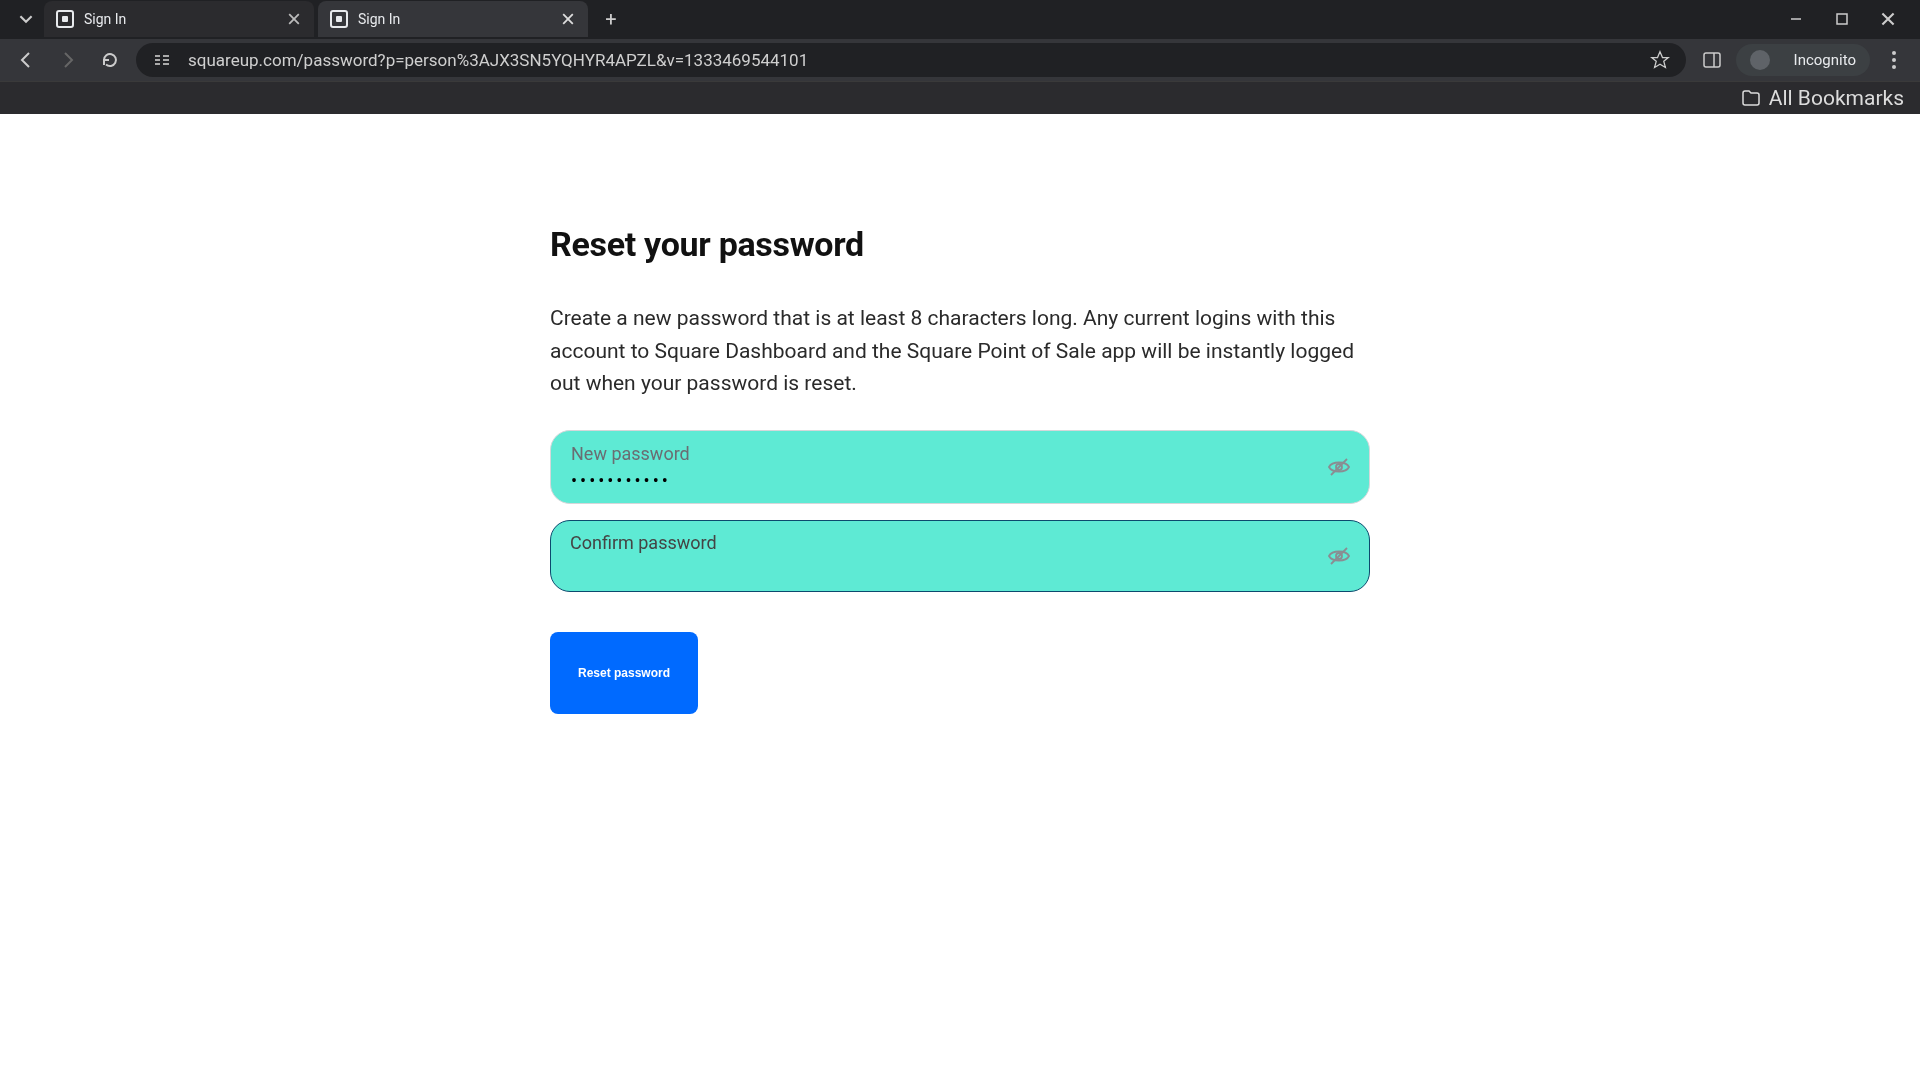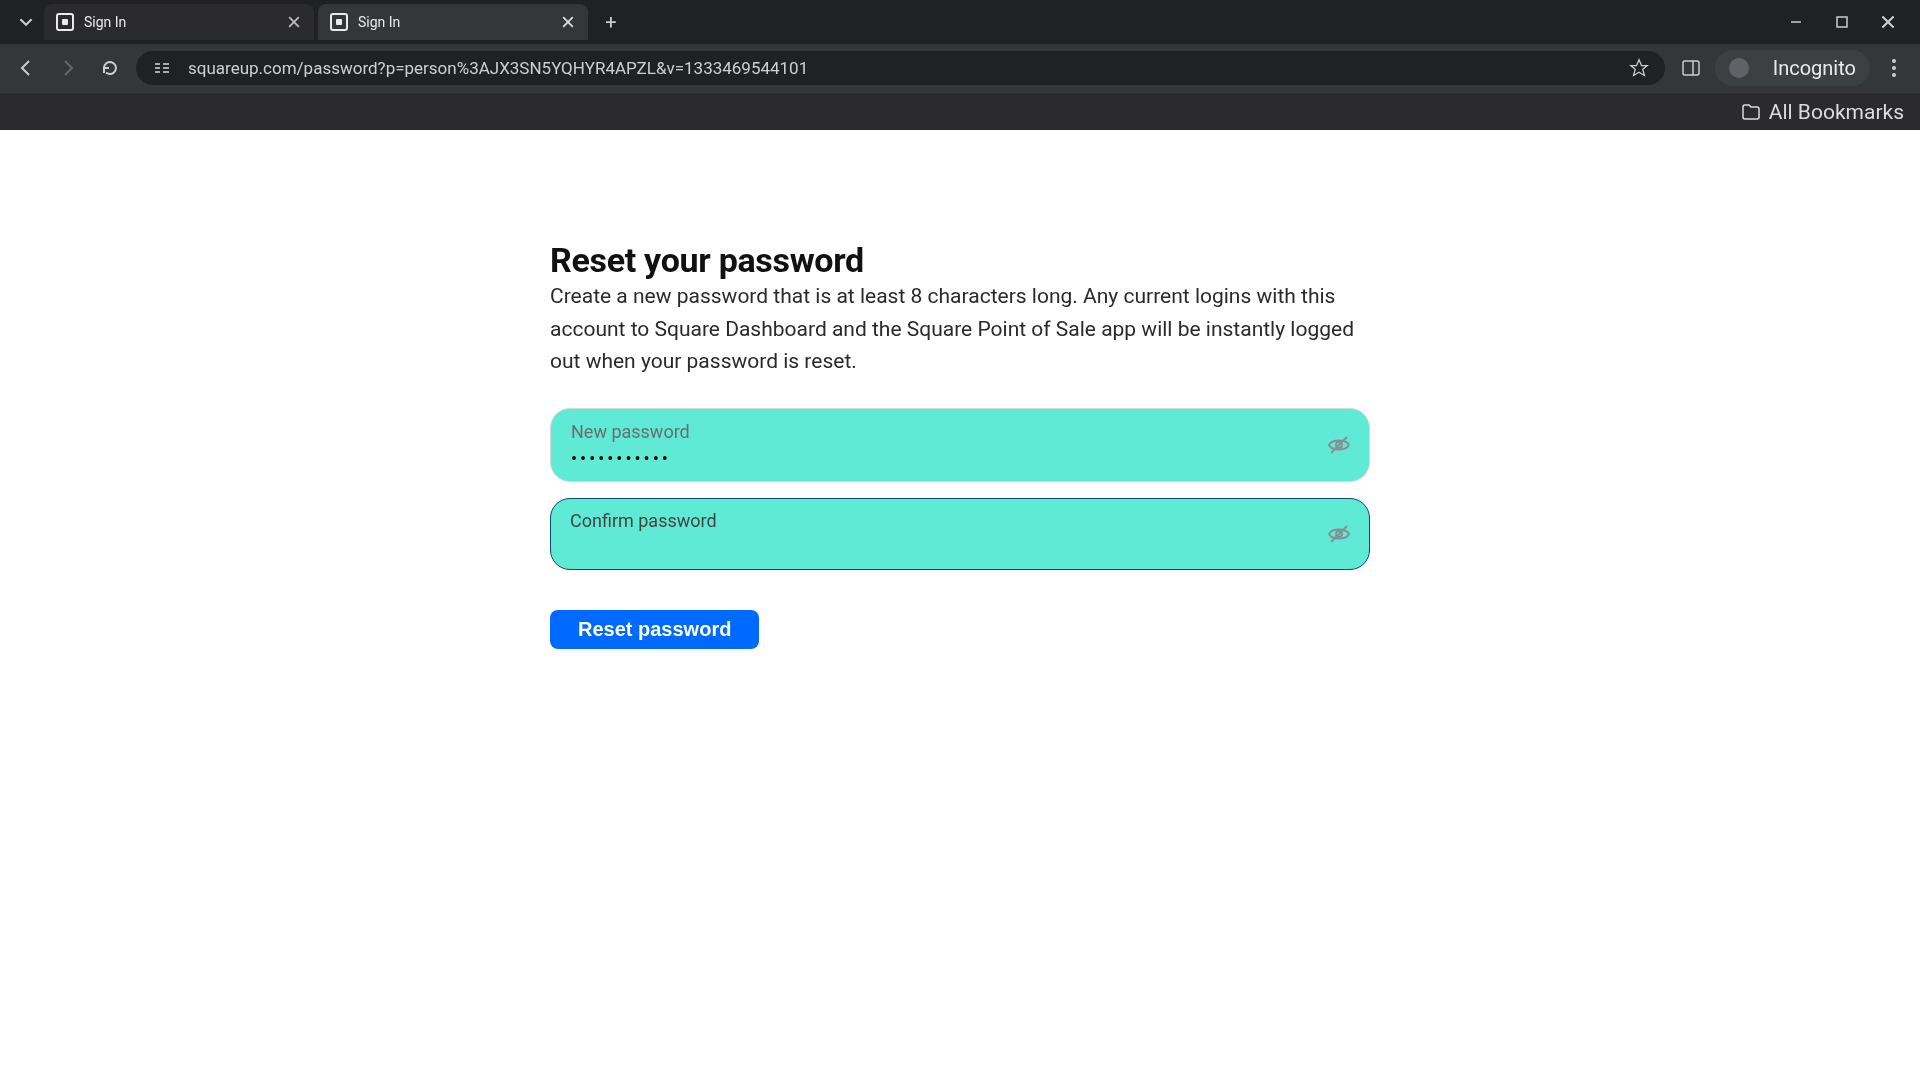--- a/index.html
+++ b/index.html
@@ -1,19 +1,19 @@
 <!DOCTYPE html>
 <html><head>
 <meta charset="utf-8">
 <style>
   * { margin: 0; padding: 0; box-sizing: border-box; }
   body { font-family: -apple-system, BlinkMacSystemFont, "Segoe UI", Roboto, Helvetica, Arial, sans-serif; width: 1920px; height: 1080px; overflow: hidden; background: #fff; }
 
   
-  .browser-chrome { background: #202124; height: 130px; display: flex; flex-direction: column; }
+  .browser-chrome { background: #202124; height: 114px; display: flex; flex-direction: column; }
   .tab-strip { height: 44px; display: flex; align-items: center; padding-left: 8px; gap: 0; }
   .tab-dropdown { width: 36px; height: 36px; display: flex; align-items: center; justify-content: center; color: #ccc; cursor: pointer; }
   .tab { height: 36px; display: flex; align-items: center; padding: 0 12px; gap: 10px; width: 270px; border-radius: 8px 8px 0 0; color: #e8eaed; font-size: 14px; }
   .tab.inactive { background: #2b2b2e; margin-right: 4px; }
   .tab.active { background: #35363a; }
   .tab-favicon { width: 18px; height: 18px; border: 2px solid #e8eaed; border-radius: 3px; display:flex; align-items:center; justify-content:center; }
   .tab-favicon::after { content:""; width:6px; height:6px; background:#e8eaed; border-radius:1px; }
   .tab-title { flex: 1; white-space: nowrap; overflow: hidden; text-overflow: ellipsis; }
   .tab-close { width: 16px; height: 16px; display:flex; align-items:center; justify-content:center; color:#bbb; cursor:pointer; }
   .new-tab { width: 30px; height: 30px; display:flex; align-items:center; justify-content:center; color:#ccc; cursor:pointer; margin-left:8px; font-size: 20px; }
@@ -21,49 +21,49 @@
   .win-btn { width:24px; height:24px; display:flex; align-items:center; justify-content:center; cursor:pointer; }
 
   .addr-row { height: 48px; background:#35363a; display:flex; align-items:center; padding:0 10px; gap:10px; }
   .nav-btn { width:32px; height:32px; display:flex; align-items:center; justify-content:center; color:#ccc; cursor:pointer; border-radius:50%; }
   .nav-btn.disabled { color:#666; cursor:default; }
   .addr-bar { flex:1; height:34px; background:#202124; border-radius:17px; display:flex; align-items:center; padding:0 16px; gap:16px; color:#cfcfcf; font-size:17px; }
   .site-info { width:20px; height:20px; display:flex; align-items:center; justify-content:center; }
   .addr-text { flex:1; white-space:nowrap; overflow:hidden; }
   .star-btn { color:#ccc; cursor:pointer; }
   .ext-row { display:flex; align-items:center; gap:8px; }
-  .incognito-chip { display:flex; align-items:center; gap:24px; background:#3c4043; border-radius:18px; padding:6px 14px; color:#e8eaed; font-size:20px; cursor:default;justify-content:flex-end; }
+  .incognito-chip { display:flex; align-items:center; gap:24px; background:#3c4043; border-radius:18px; padding:6px 14px; color:#e8eaed; font-size:15px; cursor:default;justify-content:flex-end; }
   .incog-icon { width:20px; height:20px; border-radius:50%; background:#5f6368; position:relative; }
   .menu-btn { width:32px; height:32px; display:flex; align-items:center; justify-content:center; color:#ccc; cursor:pointer; }
 
   .bookmarks-strip { height:38px; background:#2b2b2e; display:flex; align-items:center; justify-content:flex-end; padding:0 16px; color:#dcdcdc; font-size:21px; border-top:1px solid #3a3a3a; }
   .bookmarks-btn { display:flex; align-items:center; gap:8px; cursor:pointer; }
 
   
   .page { background:#fff; height: calc(1080px - 130px); position: relative; }
   .page-header { display:flex; align-items:center; justify-content:space-between; padding: 24px 36px 0 34px; }
   .brand { display:flex; align-items:center; gap:10px; }
   .brand-mark { width:24px; height:24px; border:3px solid #000; border-radius:5px; display:flex; align-items:center; justify-content:center; }
   .brand-mark::after { content:""; width:8px; height:8px; border:2px solid #000; border-radius:2px; }
   .brand-name { font-size:22px; font-weight:500; color:#000; }
   .learn-more { color:#0b5fff; font-size:20px; font-weight:500; text-decoration:none; cursor:pointer; }
 
   .form-wrap { width: 820px; margin: 110px auto 0; padding: 0 0 0 0; }
-  .page-title { font-size:34px; font-weight:700; color:#111; letter-spacing:-0.3px; }
+  .page-title { font-size:34px; font-weight:700; color:#111; margin-bottom:38px; letter-spacing:-0.3px; }
   .page-desc { font-size:21px; line-height:1.55; color:#2a2a2a; margin-bottom:30px; }
 
   .field { position:relative; border:1px solid #d5d7da; border-radius:20px; padding:12px 56px 12px 20px; margin-bottom:16px; background:#5eead4; }
   .field.focused { border:1px solid #0c4a6e; padding:11px 55px 11px 19px; }
   .field-label { font-size:18px; color:#6a6d72; display:block; margin-bottom:6px; }
   .field.focused .field-label { color:#444; }
   .field-input { border:none; outline:none; font-size:18px; width:100%; background:transparent; font-family:inherit; letter-spacing:3px; }
   .field-input.empty-caret { caret-color:#0b6bff; }
   .eye-icon { position:absolute; right:18px; top:50%; transform:translateY(-50%); color:#8a8d92; cursor:pointer; width:24px; height:24px; display:flex; align-items:center; justify-content:center; }
 
-  .submit-btn { background:#006aff; color:#fff; border:none; border-radius:8px; padding:8px 28px; font-size:20px; font-weight:600; cursor:pointer; margin-top:24px; }
+  .submit-btn { background:#006aff; color:#fff; border:none; border-radius:8px; padding:34px 28px; font-size:12px; font-weight:600; cursor:pointer; margin-top:24px; }
 
   .lang-picker { position:absolute; bottom:40px; left:56px; color:#ef4444; font-size:21px; font-weight:600; cursor:pointer; }
 
   svg { display:block; }
 </style>
 </head>
 <body>
 
 <div class="browser-chrome">
   <div class="tab-strip">

